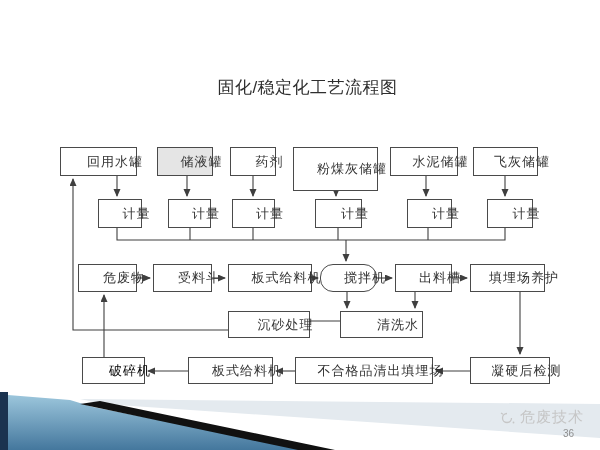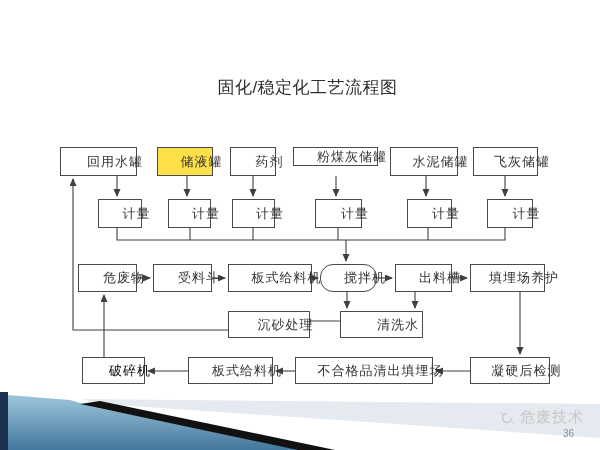--- a/index.html
+++ b/index.html
@@ -96,23 +96,23 @@
         <polyline points="340,321 301,321" fill="none" stroke="#3f3f3f" stroke-width="1.1" marker-end="url(#arrowhead)"></polyline>
         <polyline points="228,330 73,330 73,179" fill="none" stroke="#3f3f3f" stroke-width="1.1" marker-end="url(#arrowhead)"></polyline>
         <polyline points="520,292 520,354" fill="none" stroke="#3f3f3f" stroke-width="1.1" marker-end="url(#arrowhead)"></polyline>
         <polyline points="470,371 436,371" fill="none" stroke="#3f3f3f" stroke-width="1.1" marker-end="url(#arrowhead)"></polyline>
         <polyline points="295,371 276,371" fill="none" stroke="#3f3f3f" stroke-width="1.1" marker-end="url(#arrowhead)"></polyline>
         <polyline points="188,371 148,371" fill="none" stroke="#3f3f3f" stroke-width="1.1" marker-end="url(#arrowhead)"></polyline>
         <polyline points="104,357 104,295" fill="none" stroke="#3f3f3f" stroke-width="1.1" marker-end="url(#arrowhead)"></polyline>
       </svg>
     <div id="flow-nodes">
         <div class="node" style="left: 60px; top: 147px; width: 77px; height: 29px; border-color: rgb(74, 74, 74); background: rgb(255, 255, 255); color: rgb(51, 51, 51);">回用水罐</div>
-        <div class="node" style="left: 157px; top: 147px; width: 56px; height: 29px; border-color: rgb(74, 74, 74); background: #fde047; color: rgb(51, 51, 51);">储液罐</div>
+        <div class="node" style="left: 157px; top: 147px; width: 56px; height: 29px; border-color: rgb(74, 74, 74); background: #e5e5e5; color: rgb(51, 51, 51);">储液罐</div>
         <div class="node" style="left: 230px; top: 147px; width: 46px; height: 29px; border-color: rgb(74, 74, 74); background: rgb(255, 255, 255); color: rgb(51, 51, 51);">药剂</div>
-        <div class="node" style="left: 293px; top: 147px; width: 85px; height: 19px; border-color: rgb(74, 74, 74); background: rgb(255, 255, 255); color: rgb(51, 51, 51);">粉煤灰储罐</div>
+        <div class="node" style="left: 293px; top: 147px; width: 85px; height: 44px; border-color: rgb(74, 74, 74); background: rgb(255, 255, 255); color: rgb(51, 51, 51);">粉煤灰储罐</div>
         <div class="node" style="left: 390px; top: 147px; width: 68px; height: 29px; border-color: rgb(74, 74, 74); background: rgb(255, 255, 255); color: rgb(51, 51, 51);">水泥储罐</div>
         <div class="node" style="left: 473px; top: 147px; width: 65px; height: 29px; border-color: rgb(74, 74, 74); background: rgb(255, 255, 255); color: rgb(51, 51, 51);">飞灰储罐</div>
         <div class="node" style="left: 98px; top: 199px; width: 44px; height: 29px; border-color: rgb(74, 74, 74); background: rgb(255, 255, 255); color: rgb(51, 51, 51);">计量</div>
         <div class="node" style="left: 168px; top: 199px; width: 43px; height: 29px; border-color: rgb(74, 74, 74); background: rgb(255, 255, 255); color: rgb(51, 51, 51);">计量</div>
         <div class="node" style="left: 232px; top: 199px; width: 43px; height: 29px; border-color: rgb(74, 74, 74); background: rgb(255, 255, 255); color: rgb(51, 51, 51);">计量</div>
         <div class="node" style="left: 315px; top: 199px; width: 47px; height: 29px; border-color: rgb(74, 74, 74); background: rgb(255, 255, 255); color: rgb(51, 51, 51);">计量</div>
         <div class="node" style="left: 407px; top: 199px; width: 45px; height: 29px; border-color: rgb(74, 74, 74); background: rgb(255, 255, 255); color: rgb(51, 51, 51);">计量</div>
         <div class="node" style="left: 487px; top: 199px; width: 46px; height: 29px; border-color: rgb(74, 74, 74); background: rgb(255, 255, 255); color: rgb(51, 51, 51);">计量</div>
         <div class="node" style="left: 78px; top: 264px; width: 59px; height: 28px; border-color: rgb(74, 74, 74); background: rgb(255, 255, 255); color: rgb(51, 51, 51);">危废物</div>
         <div class="node" style="left: 153px; top: 264px; width: 59px; height: 28px; border-color: rgb(74, 74, 74); background: rgb(255, 255, 255); color: rgb(51, 51, 51);">受料斗</div>

